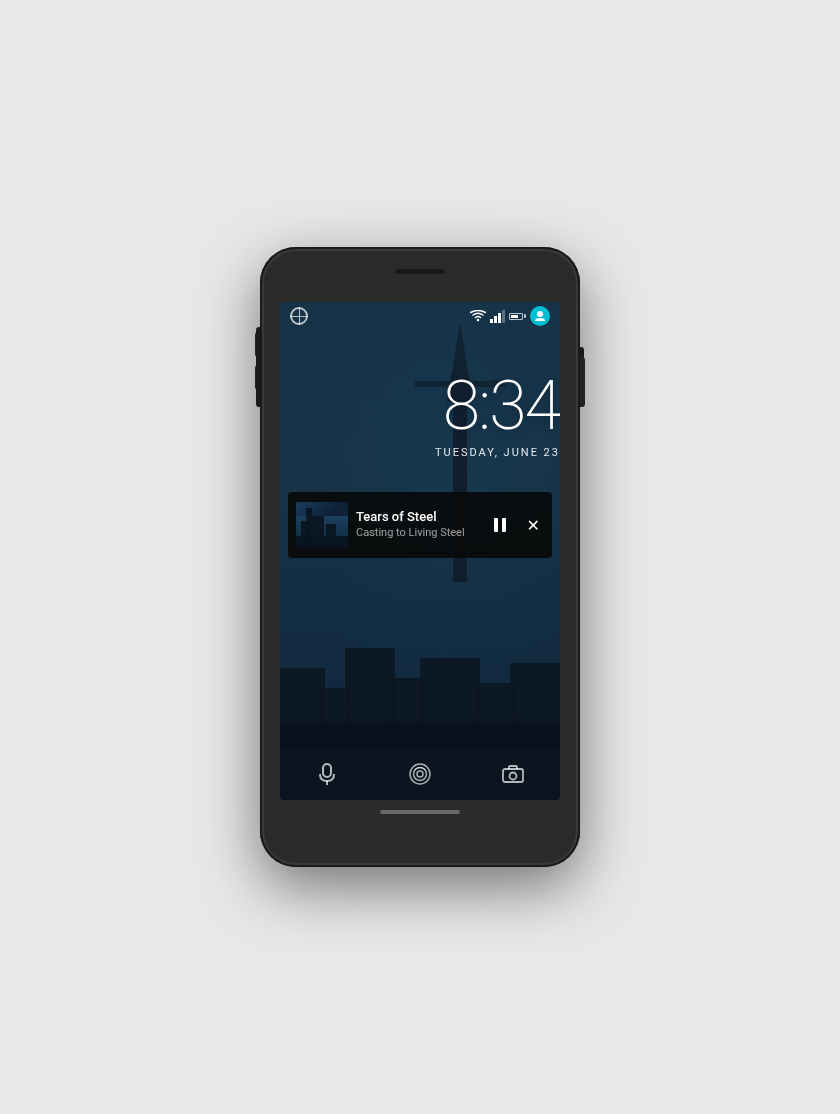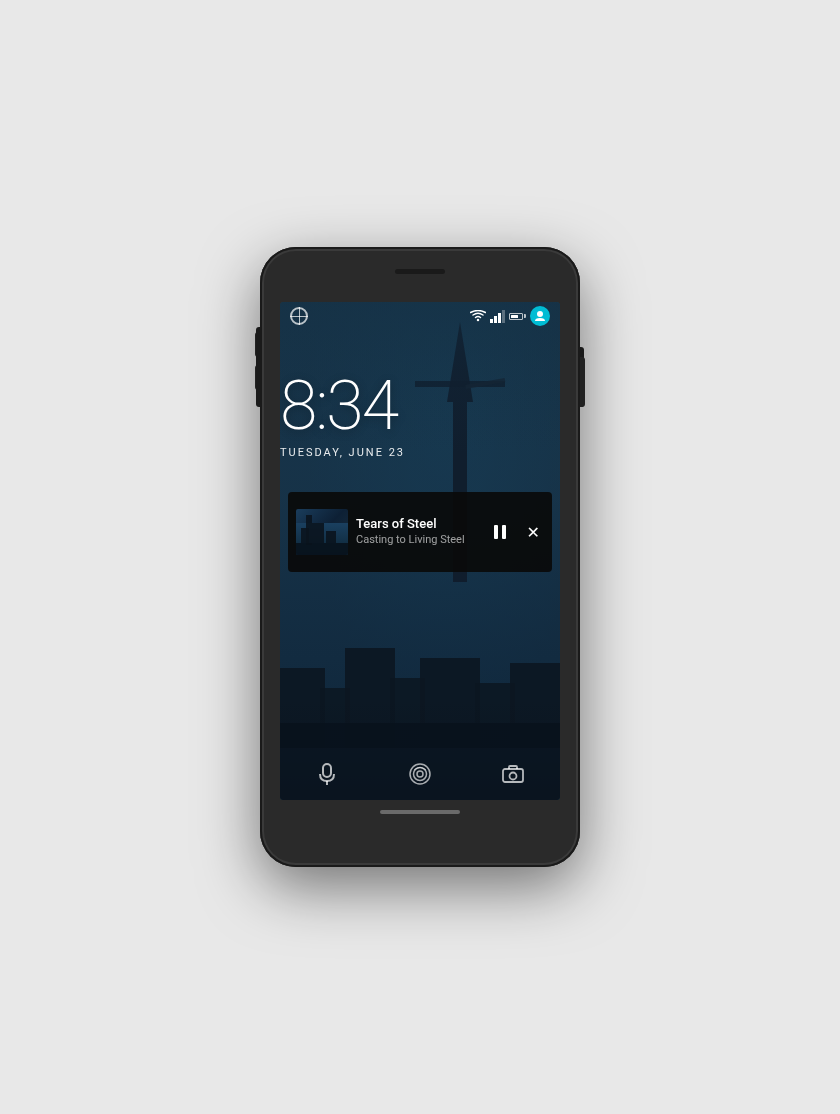--- a/index.html
+++ b/index.html
@@ -147,21 +147,21 @@
       justify-content: center;
       color: white;
       font-size: 12px;
     }
 
     .time-display {
       position: absolute;
       top: 70px;
       left: 0;
       right: 0;
-      text-align: left;
+      text-align: right;
       z-index: 10;
     }
 
     .time-text {
       font-size: 68px;
       font-weight: 200;
       color: white;
       letter-spacing: -2px;
       line-height: 1;
       text-shadow: 0 2px 10px rgba(0,0,0,0.3);
@@ -180,21 +180,21 @@
       position: absolute;
       top: 190px;
       left: 8px;
       right: 8px;
       background: rgba(10, 10, 10, 0.92);
       border-radius: 4px;
       display: flex;
       align-items: center;
       padding: 8px;
       z-index: 20;
-      height: 80px;
+      height: 66px;
     }
 
     .notif-thumbnail {
       width: 52px;
       height: 46px;
       background: 
         linear-gradient(135deg, #1a3d5c 0%, #0d2035 50%, #1a3040 100%);
       border-radius: 2px;
       flex-shrink: 0;
       position: relative;

